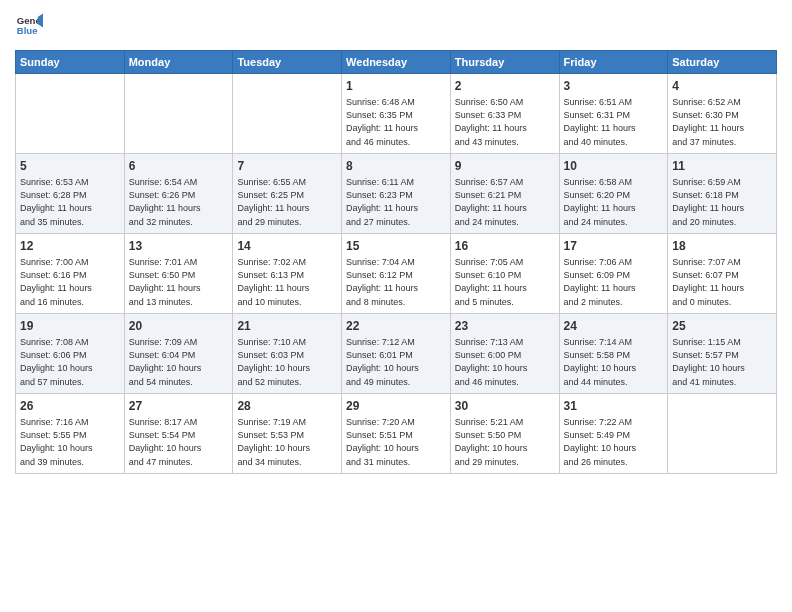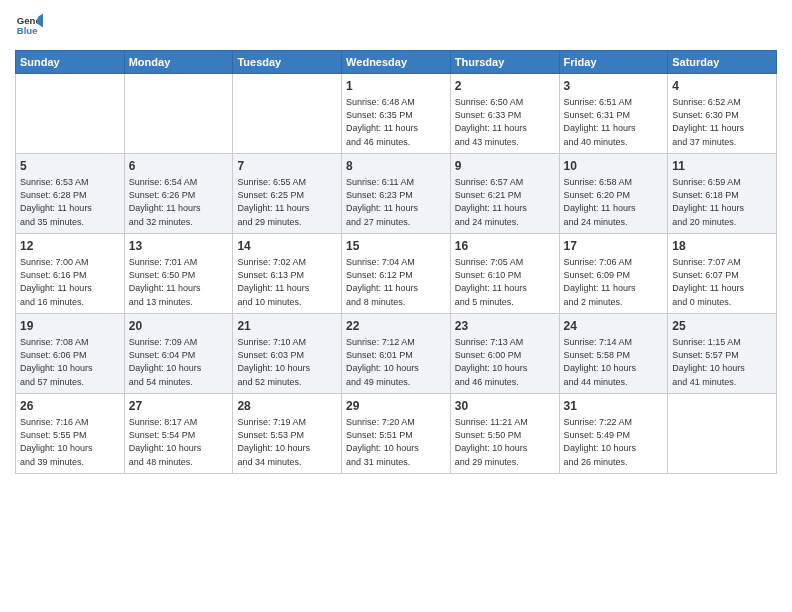--- a/index.html
+++ b/index.html
@@ -306,39 +306,39 @@
             <div>Sunrise: 7:16 AM</div>
             <div>Sunset: 5:55 PM</div>
             <div>Daylight: 10 hours</div>
             <div>and 39 minutes.</div>
           </td>
           <td>
             <span class="day-num">27</span>
             <div>Sunrise: 8:17 AM</div>
             <div>Sunset: 5:54 PM</div>
             <div>Daylight: 10 hours</div>
-            <div>and 48 minutes.</div>
+            <div>and 47 minutes.</div>
           </td>
           <td>
             <span class="day-num">28</span>
             <div>Sunrise: 7:19 AM</div>
             <div>Sunset: 5:53 PM</div>
             <div>Daylight: 10 hours</div>
             <div>and 34 minutes.</div>
           </td>
           <td>
             <span class="day-num">29</span>
             <div>Sunrise: 7:20 AM</div>
             <div>Sunset: 5:51 PM</div>
             <div>Daylight: 10 hours</div>
             <div>and 31 minutes.</div>
           </td>
           <td>
             <span class="day-num">30</span>
-            <div>Sunrise: 11:21 AM</div>
+            <div>Sunrise: 5:21 AM</div>
             <div>Sunset: 5:50 PM</div>
             <div>Daylight: 10 hours</div>
             <div>and 29 minutes.</div>
           </td>
           <td>
             <span class="day-num">31</span>
             <div>Sunrise: 7:22 AM</div>
             <div>Sunset: 5:49 PM</div>
             <div>Daylight: 10 hours</div>
             <div>and 26 minutes.</div>

